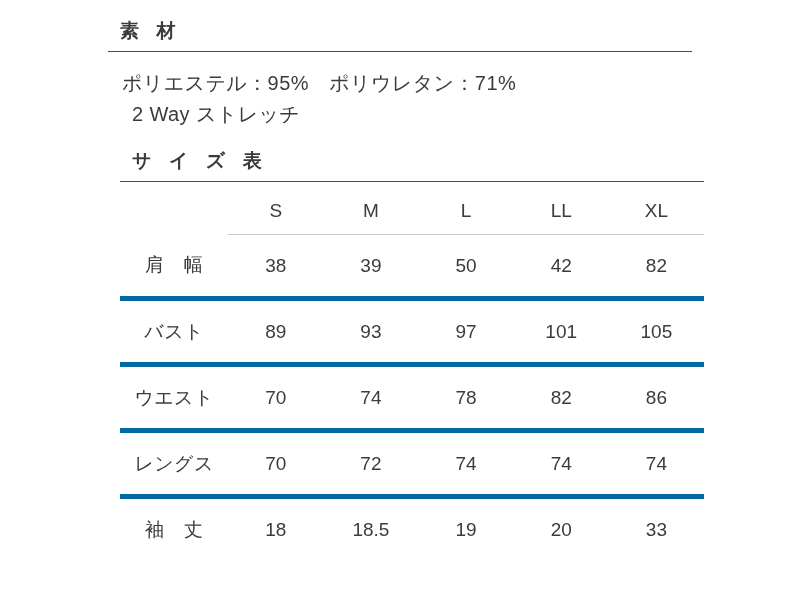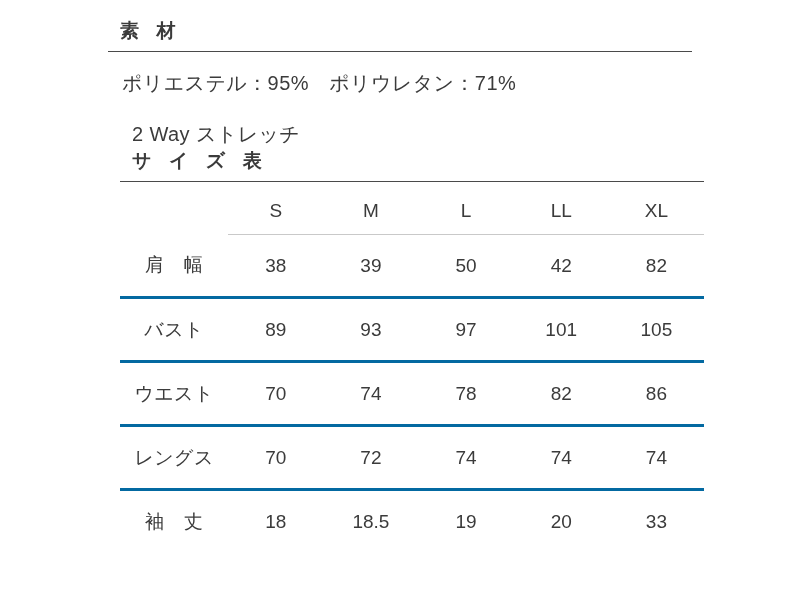--- a/index.html
+++ b/index.html
@@ -53,21 +53,20 @@
   .material-line {
     font-size: 20px;
     line-height: 1.55;
     letter-spacing: 0.02em;
     color: #3b3b3b;
     white-space: pre;
   }
 
   .material-line.indent {
     padding-left: 10px;
-    margin-top: 20px;
   }
 
   
   .size-section {
     position: absolute;
     left: 120px;
     top: 148px;
     width: 584px;
   }
 
@@ -93,21 +92,21 @@
     height: 46px;
     font-size: 19px;
     border-bottom: 1px solid #c9c9c9;
   }
 
   table.size-table thead th.corner {
     border-bottom: none;
   }
 
   table.size-table tbody tr td {
-    border-bottom: 3px solid #0369a1;
+    border-bottom: 5px solid #0369a1;
   }
 
   table.size-table tbody tr:last-child td {
     border-bottom: none;
   }
 
   td.row-label, th.corner {
     width: 108px;
     text-align: center;
     letter-spacing: 0.02em;

